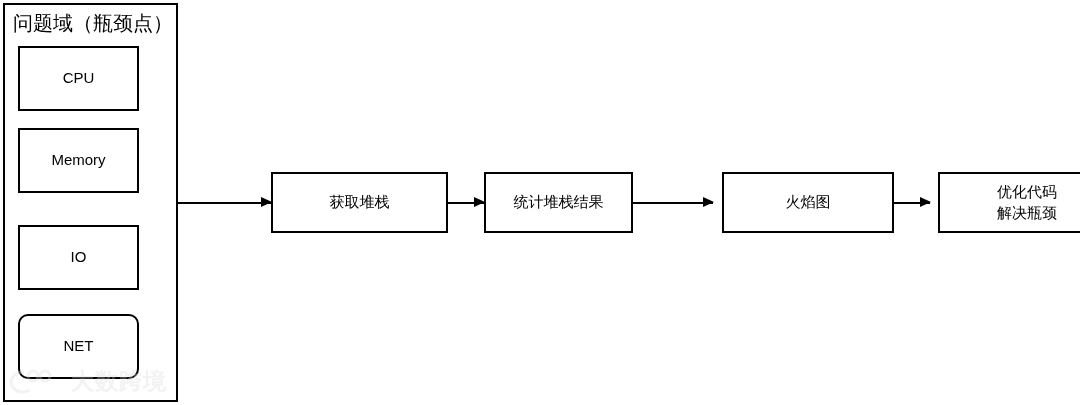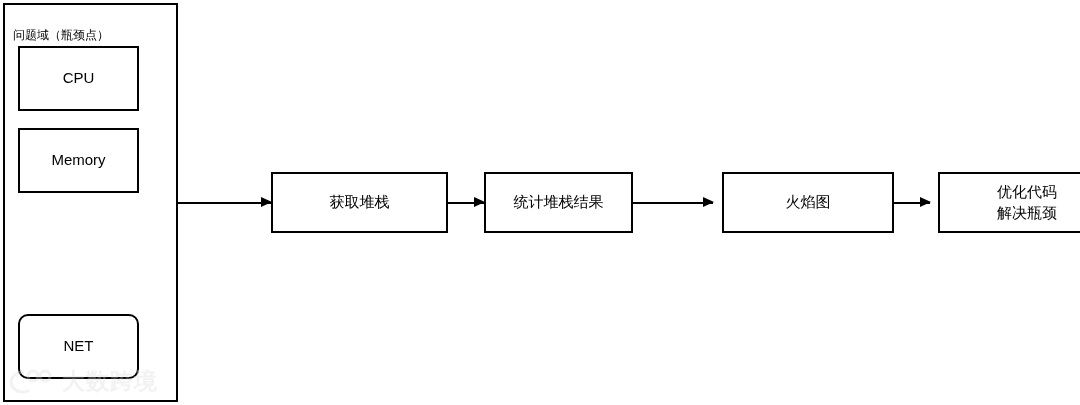--- a/index.html
+++ b/index.html
@@ -24,25 +24,24 @@
     width: 175px;
     height: 399px;
     border: 2px solid #000000;
     box-sizing: border-box;
     background: transparent;
   }
   .domain-title {
     position: absolute;
     left: 8px;
     top: 8px;
-    font-size: 12px;
+    font-size: 20px;
     line-height: 20px;
     color: #000000;
     white-space: nowrap;
-    margin-top: 12px;
   }
 
   
   .node {
     position: absolute;
     border: 2px solid #000000;
     box-sizing: border-box;
     background: #ffffff;
     display: flex;
     align-items: center;
@@ -108,21 +107,21 @@
   .c2 { left: 633px; width: 80px; }
   .c3 { left: 862px; width: 68px; }
 
   
   .watermark {
     position: absolute;
     left: 8px;
     top: 368px;
     display: flex;
     align-items: center;
-    gap: 10px;
+    gap: 19px;
     opacity: 0.33;
     pointer-events: none;
     user-select: none;
   }
   .watermark .wm-logo {
     display: block;
     width: 44px;
     height: 26px;
   }
   .watermark .wm-text {
@@ -140,20 +139,23 @@
 
   <div class="domain-group">
     <div class="domain-title">问题域（瓶颈点）</div>
   </div>
 
   <div class="node domain-node n0">
     <span class="node-label">CPU</span>
   </div>
   <div class="node domain-node n1">
     <span class="node-label">Memory</span>
+  </div>
+  <div class="node domain-node n2">
+    <span class="node-label">IO</span>
   </div>
   <div class="node domain-node n3">
     <span class="node-label">NET</span>
   </div>
 
   <div class="connector c0">
     <span class="line"></span>
     <span class="head"></span>
   </div>
   <div class="connector c1">

